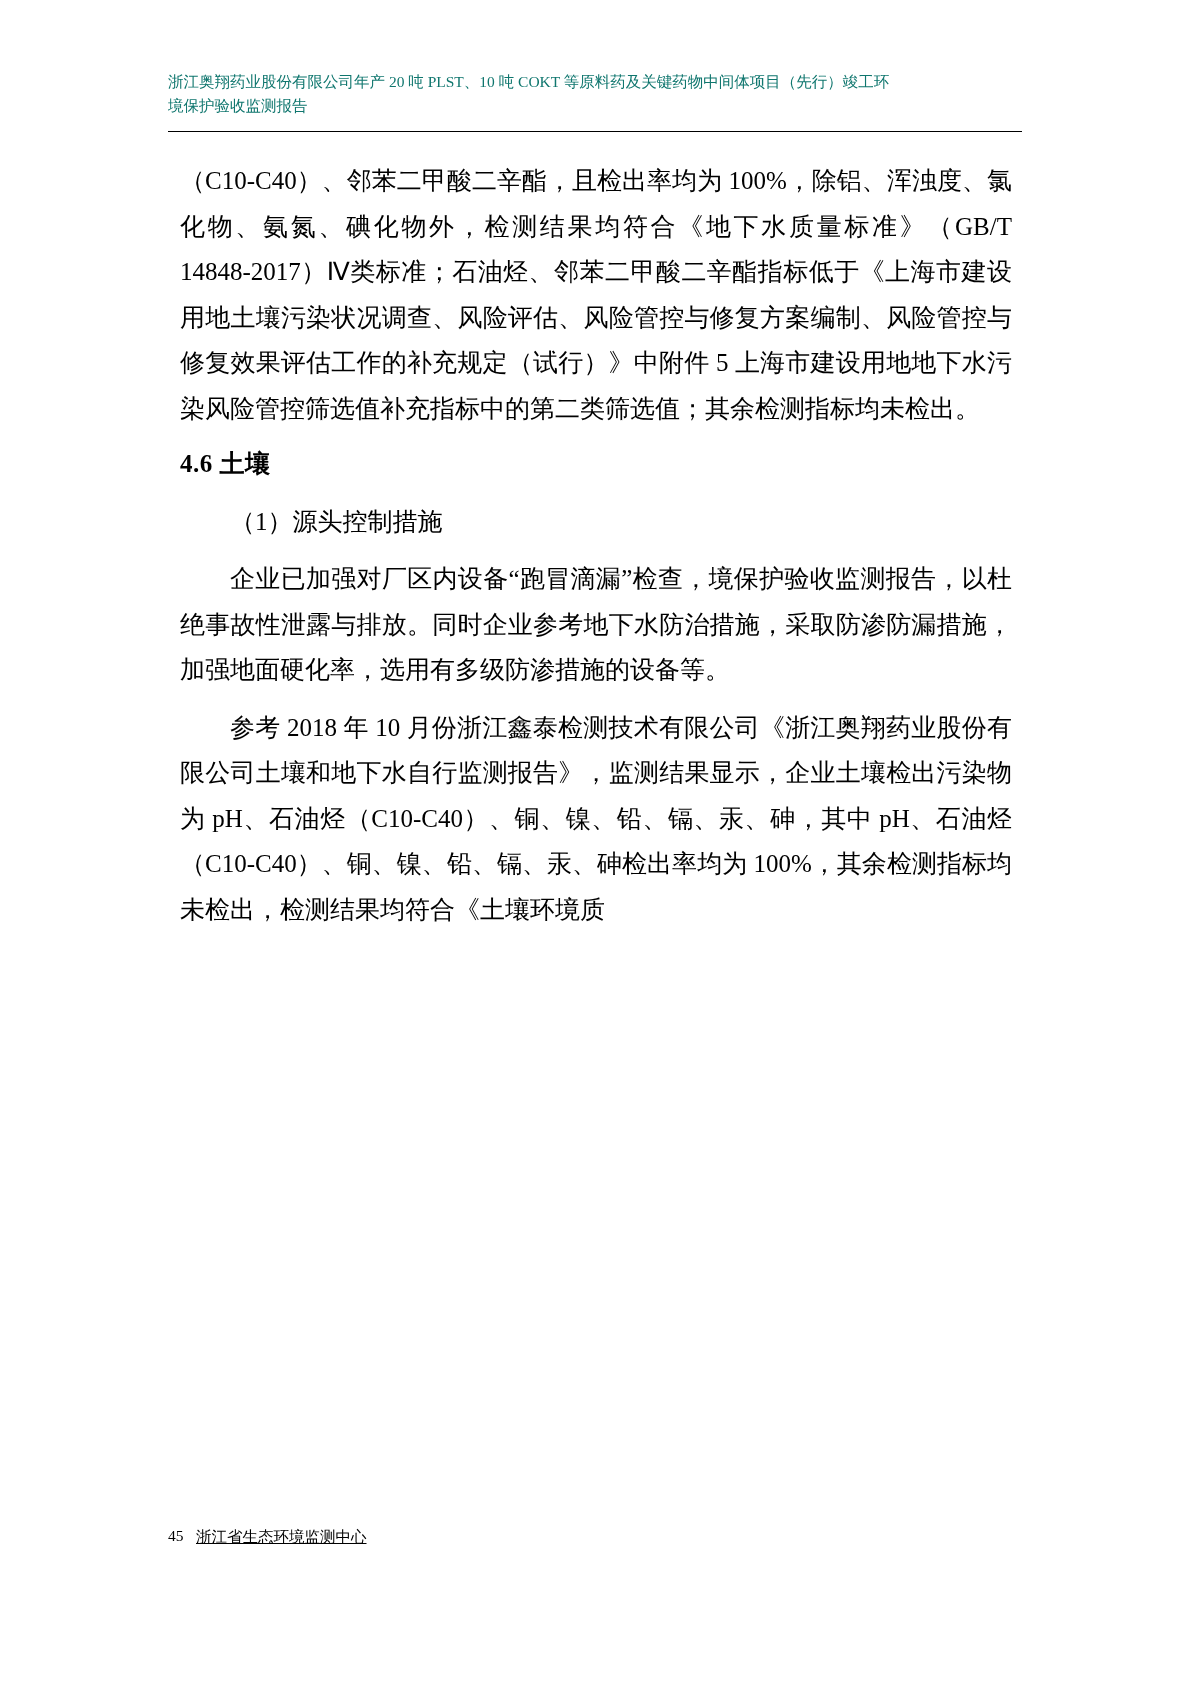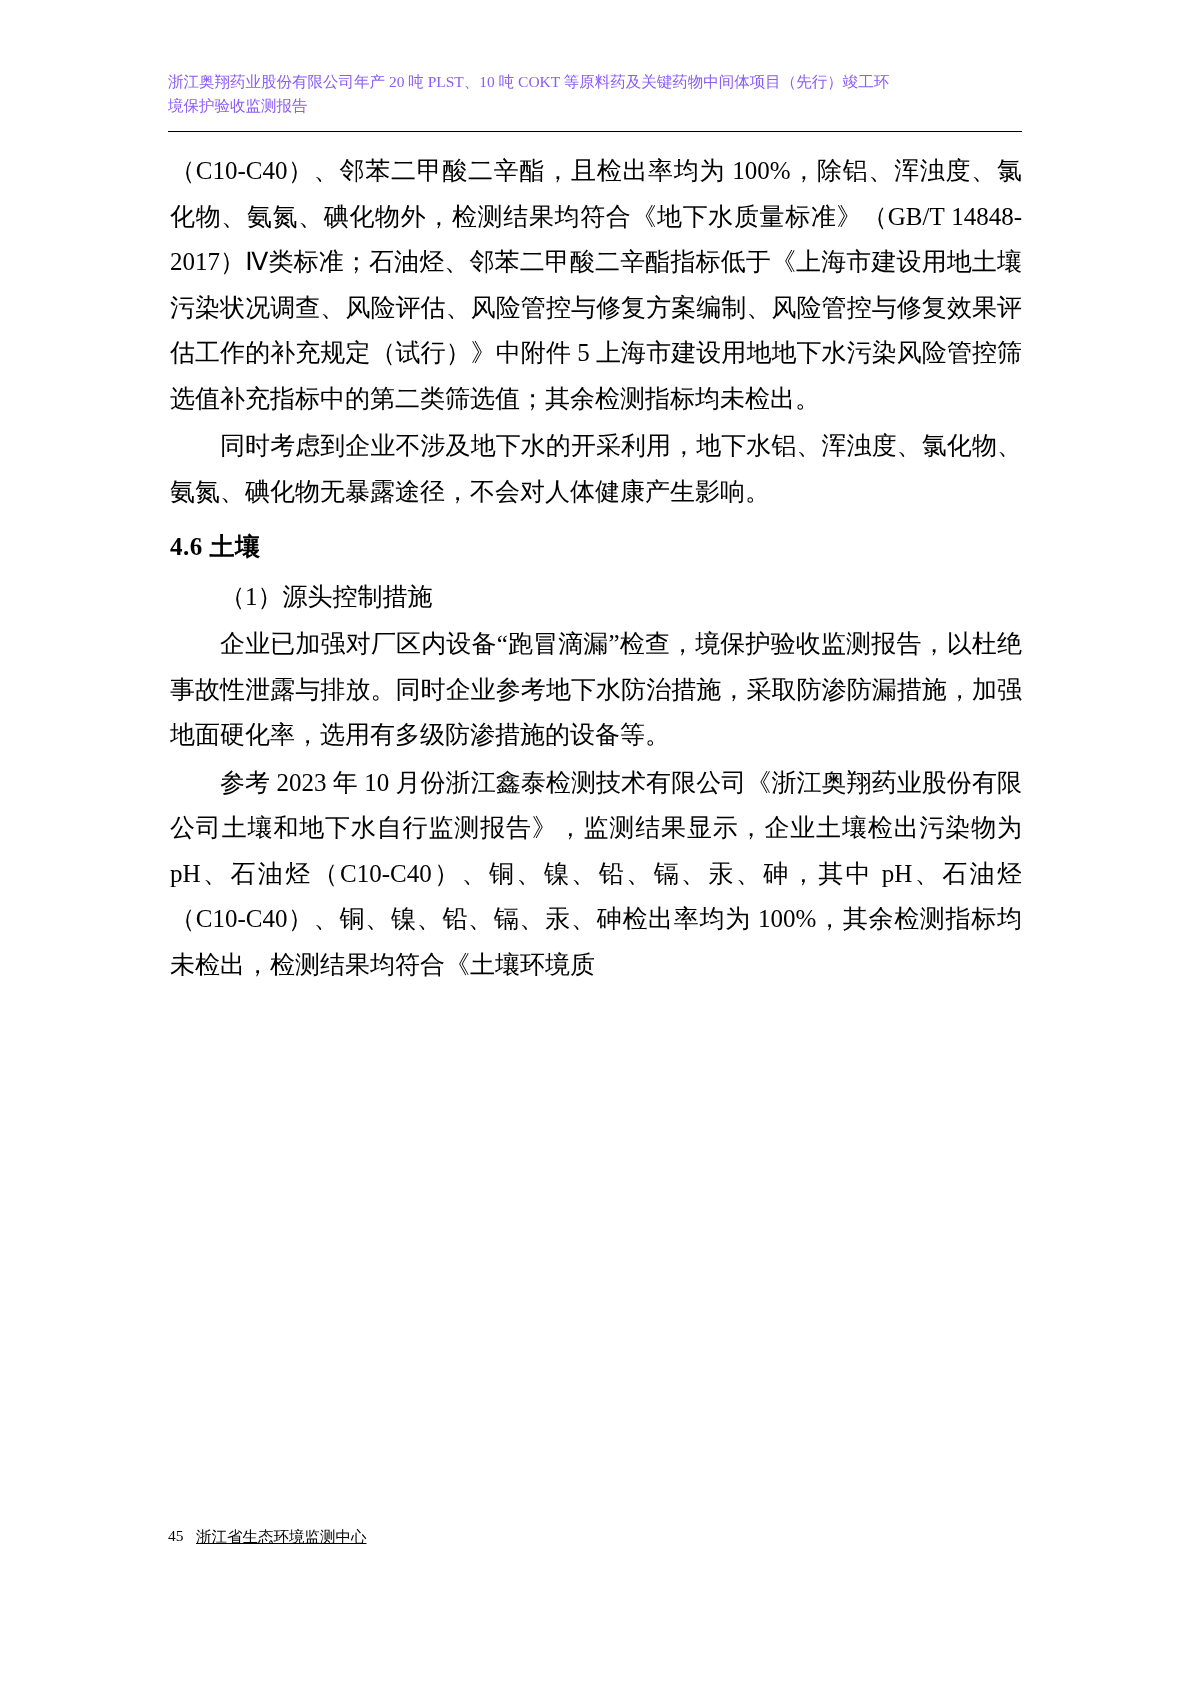--- a/index.html
+++ b/index.html
@@ -24,42 +24,42 @@
     padding: 0;
   }
   .header {
     position: absolute;
     left: 168px;
     top: 70px;
     width: 854px;
     font-size: 15.5px;
     line-height: 1.55;
     text-align: justify;
-    color: #8b5cf6;
+    color: #0f766e;
   }
   .header-rule {
     position: absolute;
     left: 168px;
     top: 131px;
     width: 854px;
     height: 0;
     border-top: 1.1px solid #000;
   }
   .content {
     position: absolute;
     left: 168px;
     top: 146px;
     width: 856px;
     font-size: 25px;
     line-height: 1.82;
     text-align: justify;
     text-justify: inter-ideograph;
   }
   p {
-    margin: 2px;
+    margin: 12px;
   }
   .indent {
     text-indent: 2em;
   }
   .heading {
     font-weight: bold;
     font-size: 25px;
     margin-top: 10px;
     margin-bottom: 4px;
     letter-spacing: 0.5px;
@@ -99,31 +99,30 @@
     <div>浙江奥翔药业股份有限公司年产 20 吨 PLST、10 吨 COKT 等原料药及关键药物中间体项目（先行）竣工环</div>
     <div>境保护验收监测报告</div>
   </div>
 
   <div class="header-rule"></div>
 
   <div class="content">
 
     <p class="para">（C10-C40）、邻苯二甲酸二辛酯，且检出率均为 100%，除铝、浑浊度、氯化物、氨氮、碘化物外，检测结果均符合《地下水质量标准》（GB/T 14848-2017）Ⅳ类标准；石油烃、邻苯二甲酸二辛酯指标低于《上海市建设用地土壤污染状况调查、风险评估、风险管控与修复方案编制、风险管控与修复效果评估工作的补充规定（试行）》中附件 5 上海市建设用地地下水污染风险管控筛选值补充指标中的第二类筛选值；其余检测指标均未检出。</p>
 
-    <p class="para indent">同时考虑到企业不涉及地下水的开采利用，地下水铝、浑浊度、氯化物、氨氮、碘化物无暴露途径，不会对人体健康产生影响。</p>
 
     <p class="heading">4.6 土壤</p>
 
     <p class="para indent">（1）源头控制措施</p>
 
     <p class="para indent">企业已加强对厂区内设备“跑冒滴漏”检查，境保护验收监测报告，以杜绝事故性泄露与排放。同时企业参考地下水防治措施，采取防渗防漏措施，加强地面硬化率，选用有多级防渗措施的设备等。</p>
 
 
 
-    <p class="para indent">参考 2023 年 10 月份浙江鑫泰检测技术有限公司《浙江奥翔药业股份有限公司土壤和地下水自行监测报告》，监测结果显示，企业土壤检出污染物为 pH、石油烃（C10-C40）、铜、镍、铅、镉、汞、砷，其中 pH、石油烃（C10-C40）、铜、镍、铅、镉、汞、砷检出率均为 100%，其余检测指标均未检出，检测结果均符合《土壤环境质</p>
+    <p class="para indent">参考 2018 年 10 月份浙江鑫泰检测技术有限公司《浙江奥翔药业股份有限公司土壤和地下水自行监测报告》，监测结果显示，企业土壤检出污染物为 pH、石油烃（C10-C40）、铜、镍、铅、镉、汞、砷，其中 pH、石油烃（C10-C40）、铜、镍、铅、镉、汞、砷检出率均为 100%，其余检测指标均未检出，检测结果均符合《土壤环境质</p>
 
   </div>
 
   <div class="footer">
     <span class="footer-left">浙江省生态环境监测中心</span>
     <span class="footer-center">45</span>
   </div>
 
 </div>
 

